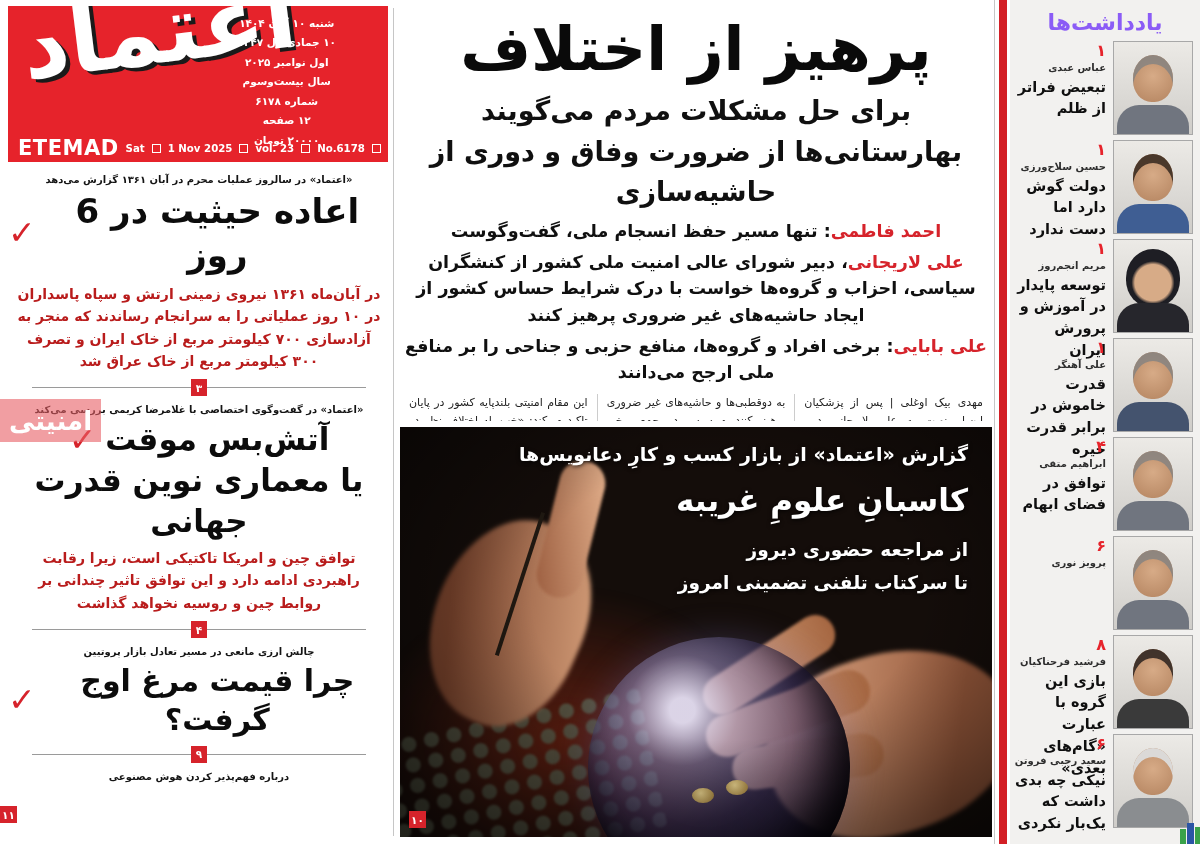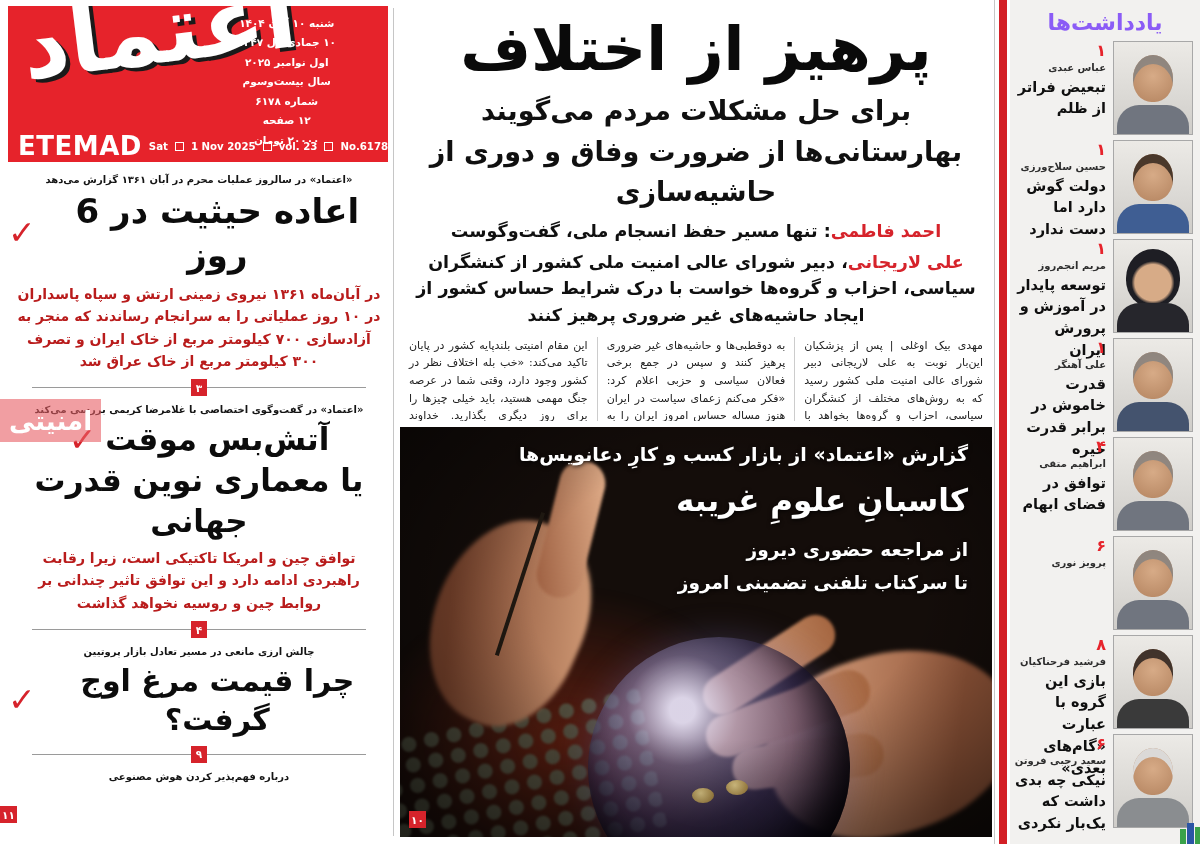--- a/index.html
+++ b/index.html
@@ -7,21 +7,21 @@
         font-family:"DejaVu Sans",sans-serif;color:#111;}
 
   
   .masthead{position:absolute;left:8px;top:6px;width:380px;height:156px;background:#e6232b;overflow:hidden;}
   .calli{position:absolute;left:2px;top:-4px;width:300px;font-size:92px;font-weight:bold;color:#fff;
          transform:rotate(-7deg);transform-origin:left center;line-height:1.05;direction:rtl;text-align:center;
          text-shadow:4px 4px 0 #1a1a1a;white-space:nowrap;}
   .m-dates{position:absolute;right:52px;top:8px;direction:rtl;text-align:center;color:#fff;
            font-size:10.5px;font-weight:600;line-height:1.85;z-index:3;}
   .m-footer{position:absolute;left:10px;right:4px;bottom:3px;display:flex;align-items:center;gap:7px;color:#fff;z-index:3;}
-  .m-latin{font-size:26px;font-weight:bold;letter-spacing:.5px;line-height:1;}
+  .m-latin{font-size:21px;font-weight:bold;letter-spacing:.5px;line-height:1;}
   .m-item{font-size:10.2px;font-weight:600;white-space:nowrap;}
   .sq{width:7px;height:7px;border:1.4px solid #fff;flex:none;}
 
   
   .vrule1{position:absolute;left:393px;top:8px;height:828px;width:1px;background:#c6c6c6;}
   .vrule2{position:absolute;left:994px;top:0;height:844px;width:1px;background:#c6c6c6;}
   .redbar{position:absolute;left:999px;top:0;width:8px;height:844px;background:#d31f26;}
 
   
   .col-left{position:absolute;left:8px;top:168px;width:382px;height:672px;direction:rtl;text-align:center;overflow:hidden;}
@@ -204,20 +204,23 @@
     <div class="lead">
       <div class="lead-h">پرهیز از اختلاف</div>
       <div class="lead-sub">برای حل مشکلات مردم می‌گویند</div>
       <div class="lead-sub">بهارستانی‌ها از ضرورت وفاق و دوری از حاشیه‌سازی</div>
       <div class="sp">
         <span class="sp-name">احمد فاطمی</span><span>: تنها مسیر حفظ انسجام ملی، گفت‌وگوست</span>
       </div>
       <div class="sp">
         <span class="sp-name">علی لاریجانی</span><span>، دبیر شورای عالی امنیت ملی کشور از کنشگران سیاسی، احزاب و گروه‌ها خواست با درک شرایط حساس کشور از ایجاد حاشیه‌های غیر ضروری پرهیز کنند</span>
       </div>
+      <div class="sp">
+        <span class="sp-name">علی بابایی</span><span>: برخی افراد و گروه‌ها، منافع حزبی و جناحی را بر منافع ملی ارجح می‌دانند</span>
+      </div>
       <div class="lead-body">
         <div class="lb-col">مهدی بیک اوغلی | پس از پزشکیان این‌بار نوبت به علی لاریجانی دبیر شورای عالی امنیت ملی کشور رسید که به روش‌های مختلف از کنشگران سیاسی، احزاب و گروه‌ها بخواهد با درک شرایط حساس کشور از ایجاد حاشیه‌های غیر ضروری پرهیز کنند. لاریجانی ابتدا با خط و امضای خود، مرقومه‌ای برای فعالان رسانه‌ای ارسال کرد و از آنها خواست که برای مدتی از دامن زدن</div>
         <div class="lb-col">به دوقطبی‌ها و حاشیه‌های غیر ضروری پرهیز کنند و سپس در جمع برخی فعالان سیاسی و حزبی اعلام کرد: «فکر می‌کنم زعمای سیاست در ایران هنوز مساله حساس امروز ایران را به خوبی لمس نکرده‌اند.» لاریجانی در ادامه یادآور شد: «به محض اینکه حادثه‌ای رخ می‌دهد راحت به جان یکدیگر می‌افتند و فضای کشور را به هم می‌ریزند این نشان می‌دهد که بزرگی صحنه را درک نکرده‌اند»</div>
         <div class="lb-col">
           <span>این مقام امنیتی بلندپایه کشور در پایان تاکید می‌کند: «خب بله اختلاف نظر در کشور وجود دارد، وقتی شما در عرصه جنگ مهمی هستید، باید خیلی چیزها را برای روز دیگری بگذارید. خداوند گذشت را برای همین روزها گذاشته است دیگر. این یک اشکال است که باید به زبان‌های مختلف گفت، زیرا اگر درک نشود به کشور لطمه می‌زند»... </span>
           
         </div>
       </div>
     </div>
 

